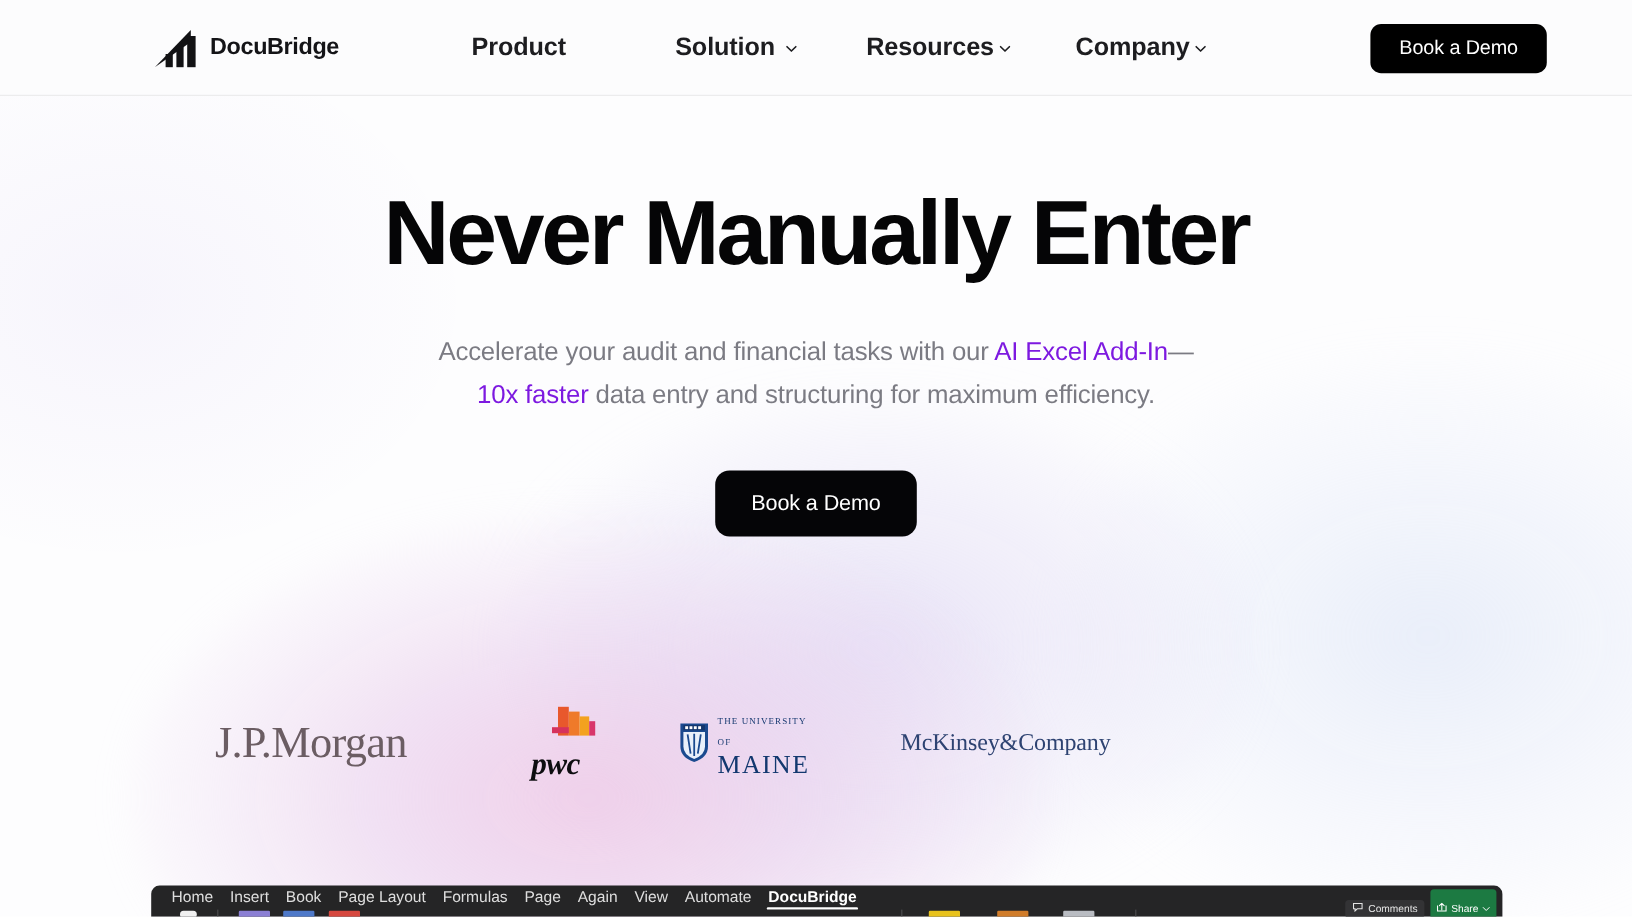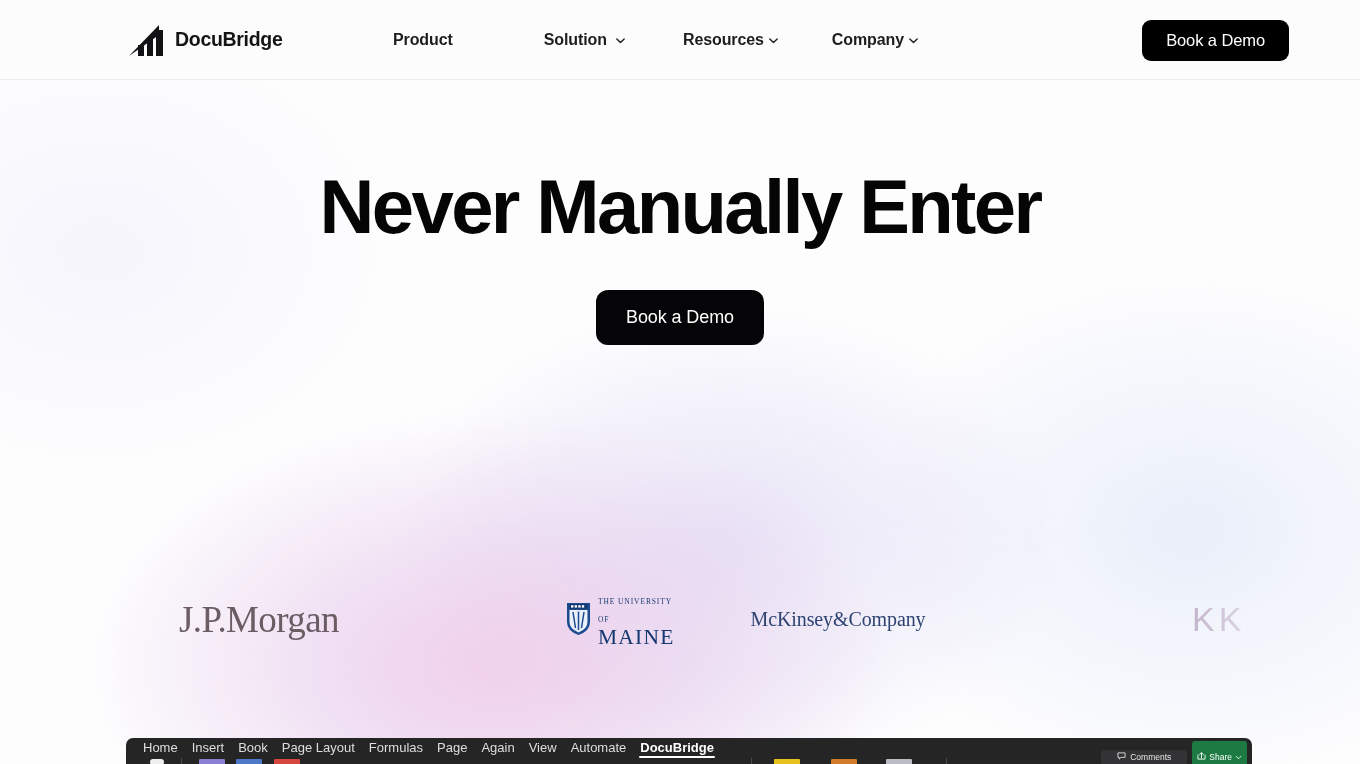--- a/index.html
+++ b/index.html
@@ -113,21 +113,21 @@
     left: 393px;
     top: 0;
     height: 80px;
     display: flex;
     align-items: center;
   }
   .nav-item {
     display: flex;
     align-items: center;
     gap: 4px;
-    font-size: 16px;
+    font-size: 21px;
     font-weight: 700;
     color: #1d1d20;
     cursor: pointer;
     white-space: nowrap;
     letter-spacing: -0.1px;
   }
   .nav-gap-1 { margin-right: 91px; }
   .nav-gap-2 { margin-right: 57px; }
   .nav-gap-3 { margin-right: 53px; }
   .chev {
@@ -153,21 +153,21 @@
     font-size: 16.5px;
     font-weight: 400;
     letter-spacing: -0.1px;
     cursor: pointer;
   }
 
   
   .hero {
     position: absolute;
     left: 0;
-    top: 92px;
+    top: 80px;
     width: 1360px;
     text-align: center;
     z-index: 10;
   }
 
   .hero-title {
     margin-top: 76px;
     font-size: 76px;
     line-height: 77px;
     font-weight: 700;
@@ -374,21 +374,21 @@
     top: 3px;
     display: flex;
     align-items: center;
     gap: 5px;
   }
   .excel-comments {
     display: flex;
     align-items: center;
     gap: 4px;
     height: 15px;
-    padding: 0 16px;
+    padding: 0 6px;
     border-radius: 3px;
     background: #333335;
     color: #e4e4e4;
     font-size: 8.5px;
     cursor: pointer;
   }
   .excel-share {
     display: flex;
     align-items: center;
     gap: 3px;
@@ -483,30 +483,46 @@
 
   <button class="btn-demo-header">Book a Demo</button>
 </header>
 
 <section class="hero">
 
   <h1 class="hero-title">
     <span class="line">Never Manually Enter</span>
   </h1>
 
+  <p class="hero-sub">
+    <span class="line"><span>Accelerate your audit and financial tasks with our </span><span class="accent">AI Excel Add-In</span><span>—</span></span>
+    <span class="line"><span class="accent">10x faster</span><span> data entry and structuring for maximum efficiency.</span></span>
+  </p>
 
   <button class="btn-demo-hero">Book a Demo</button>
 </section>
 
 <div class="logos">
 
   <div class="logo logo-jpm">
     <span class="jpm-text">J.P.Morgan</span>
   </div>
 
+  <div class="logo logo-pwc">
+    <span class="pwc-mark">
+      <svg width="82" height="34" viewBox="0 0 82 34" xmlns="http://www.w3.org/2000/svg">
+        <rect x="30" y="2" width="9" height="24" fill="#e8582c"></rect>
+        <rect x="39" y="6" width="9" height="20" fill="#ef7a2a"></rect>
+        <rect x="48" y="10" width="8" height="16" fill="#f3a21f"></rect>
+        <rect x="25" y="19" width="14" height="5" fill="#d6325c"></rect>
+        <rect x="56" y="14" width="5" height="12" fill="#d8356a"></rect>
+      </svg>
+    </span>
+    <span class="pwc-word">pwc</span>
+  </div>
 
   <div class="logo logo-mck">
     <span class="mck-text">McKinsey&amp;Company</span>
   </div>
 
   <div class="logo logo-maine">
     <span class="maine-crest">
       <svg width="25" height="34" viewBox="0 0 25 34" xmlns="http://www.w3.org/2000/svg">
         <path d="M1 1 H24 V20 Q24 29 12.5 33 Q1 29 1 20 Z" fill="#1b4a8f"></path>
         <path d="M3.5 8 H21.5 V20 Q21.5 27 12.5 30.4 Q3.5 27 3.5 20 Z" fill="#e9f0fa"></path>
@@ -518,23 +534,20 @@
         <path d="M7 10 L9.5 26 M12.5 9.5 L12.5 28 M18 10 L15.5 26" stroke="#1b4a8f" stroke-width="1.5" fill="none"></path>
       </svg>
     </span>
     <span class="maine-text">
       <span class="maine-top">THE UNIVERSITY OF</span>
       <span class="maine-main">MAINE</span>
     </span>
   </div>
 
 
-  <div class="logo logo-kkr">
-    <span class="kkr-text">KK</span>
-  </div>
 
 </div>
 
 <div class="excel">
 
   <div class="excel-tabs">
     <div class="excel-tab">Home</div>
     <div class="excel-tab">Insert</div>
     <div class="excel-tab">Book</div>
     <div class="excel-tab">Page Layout</div>

